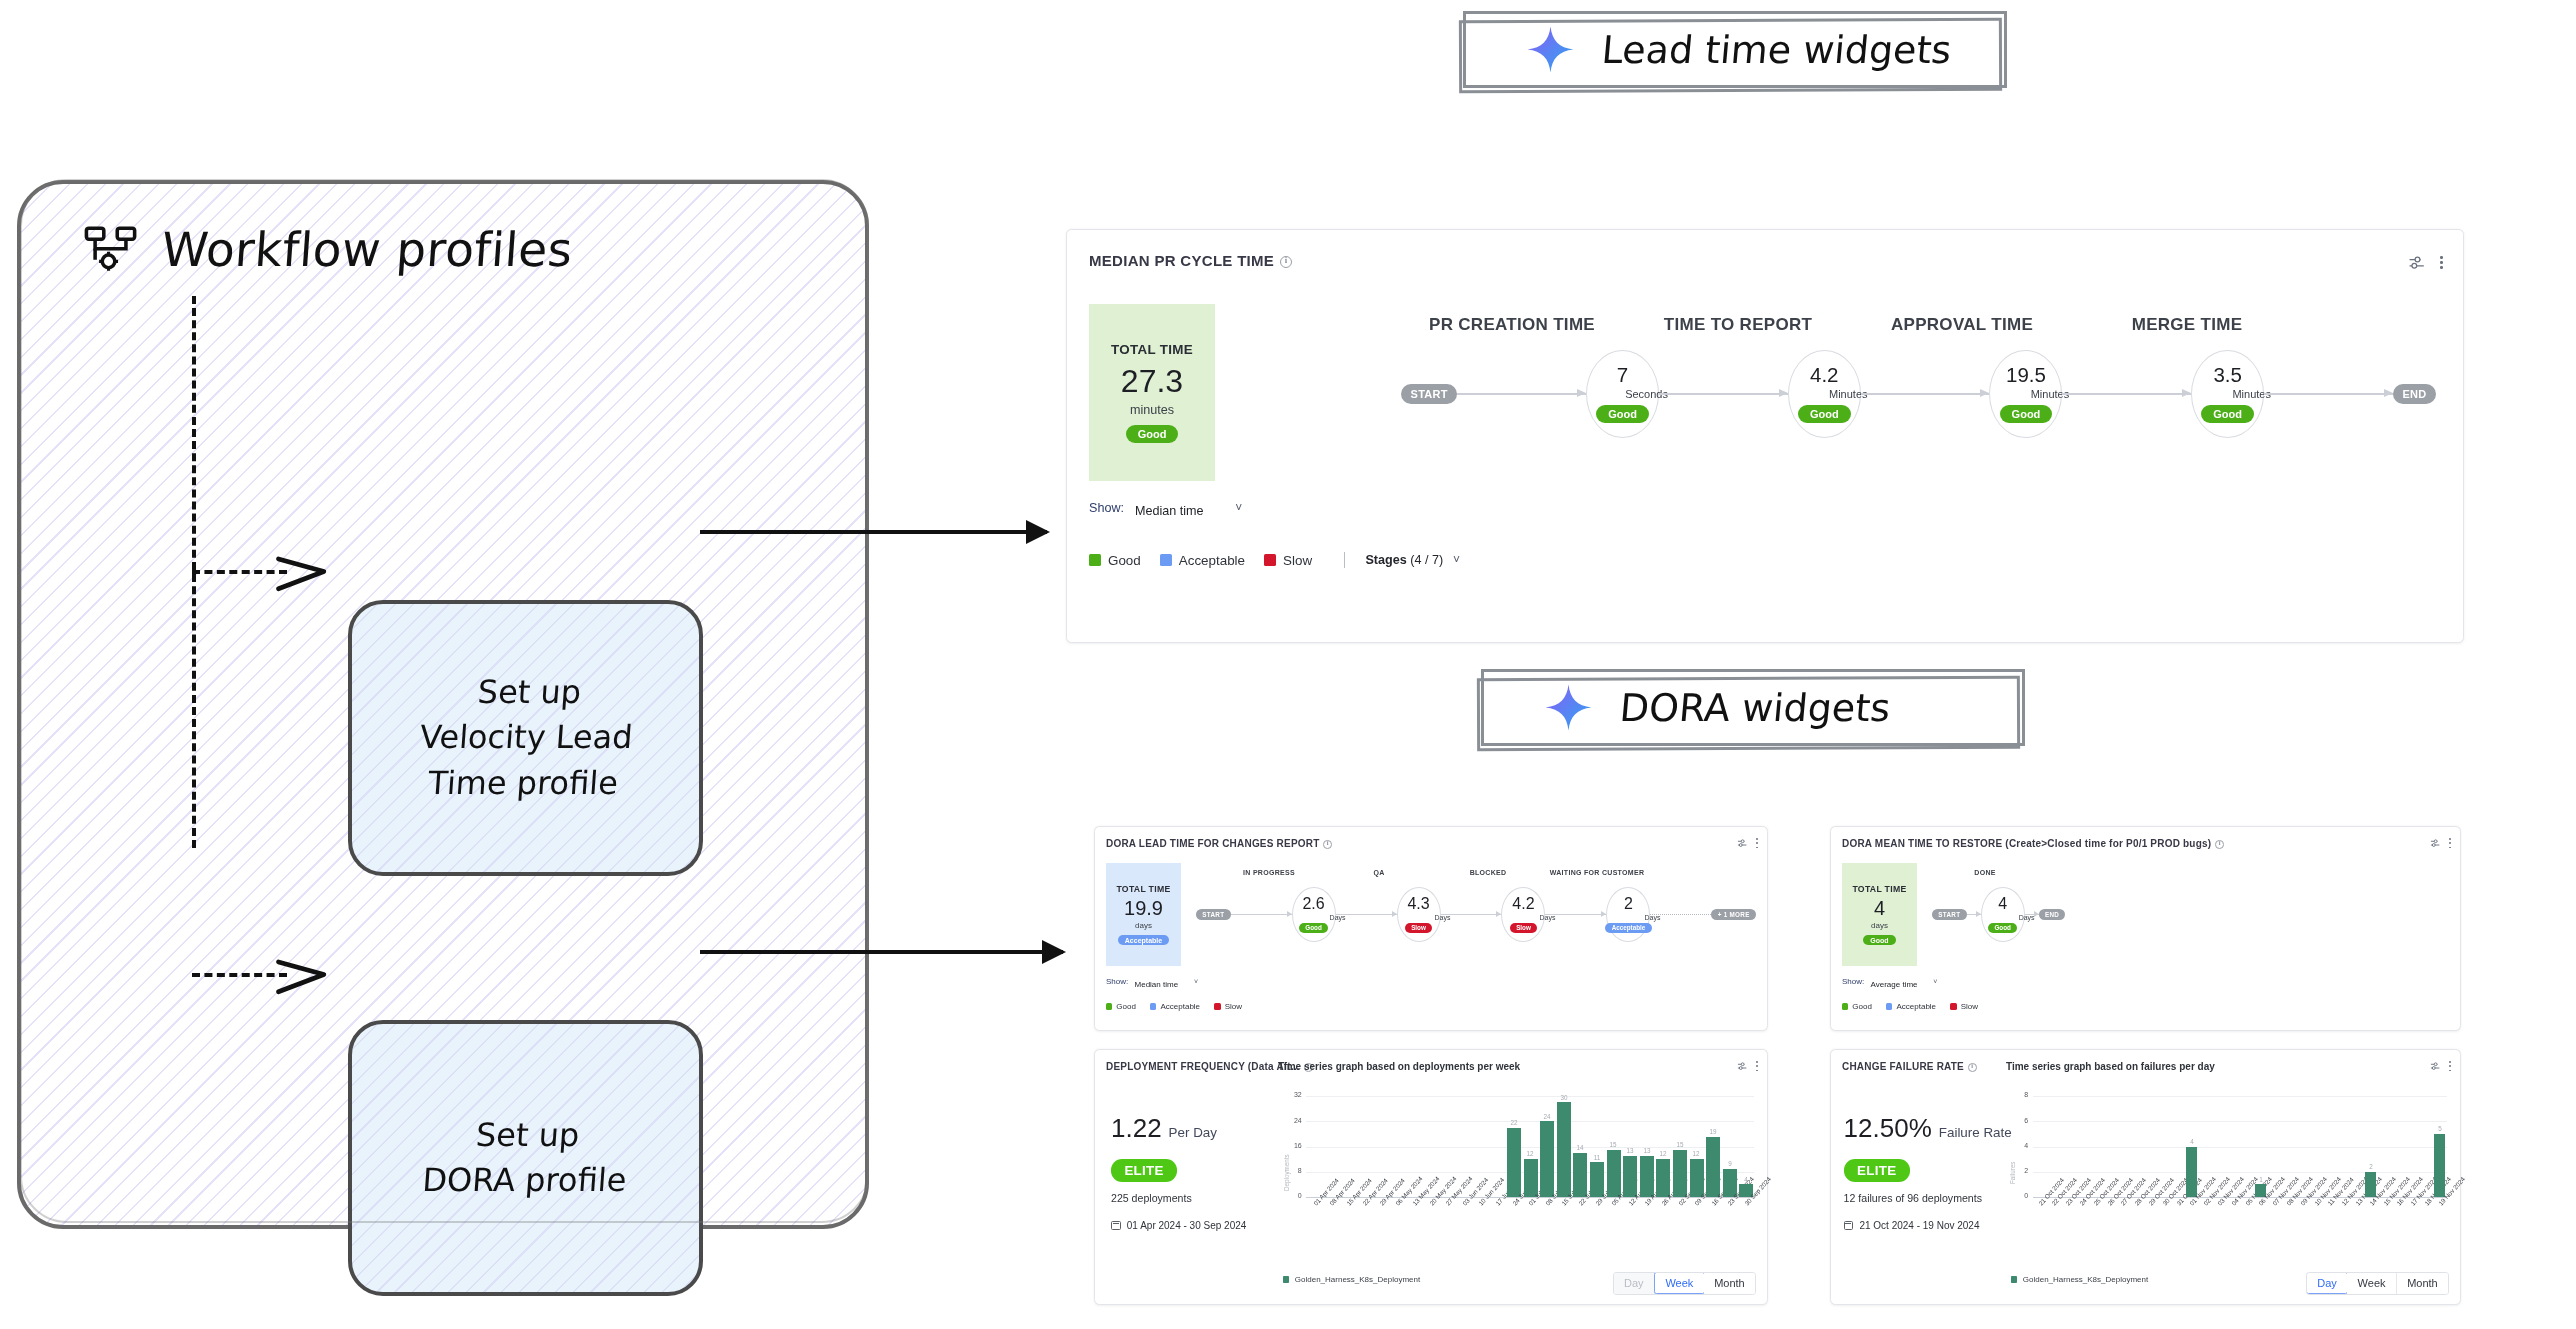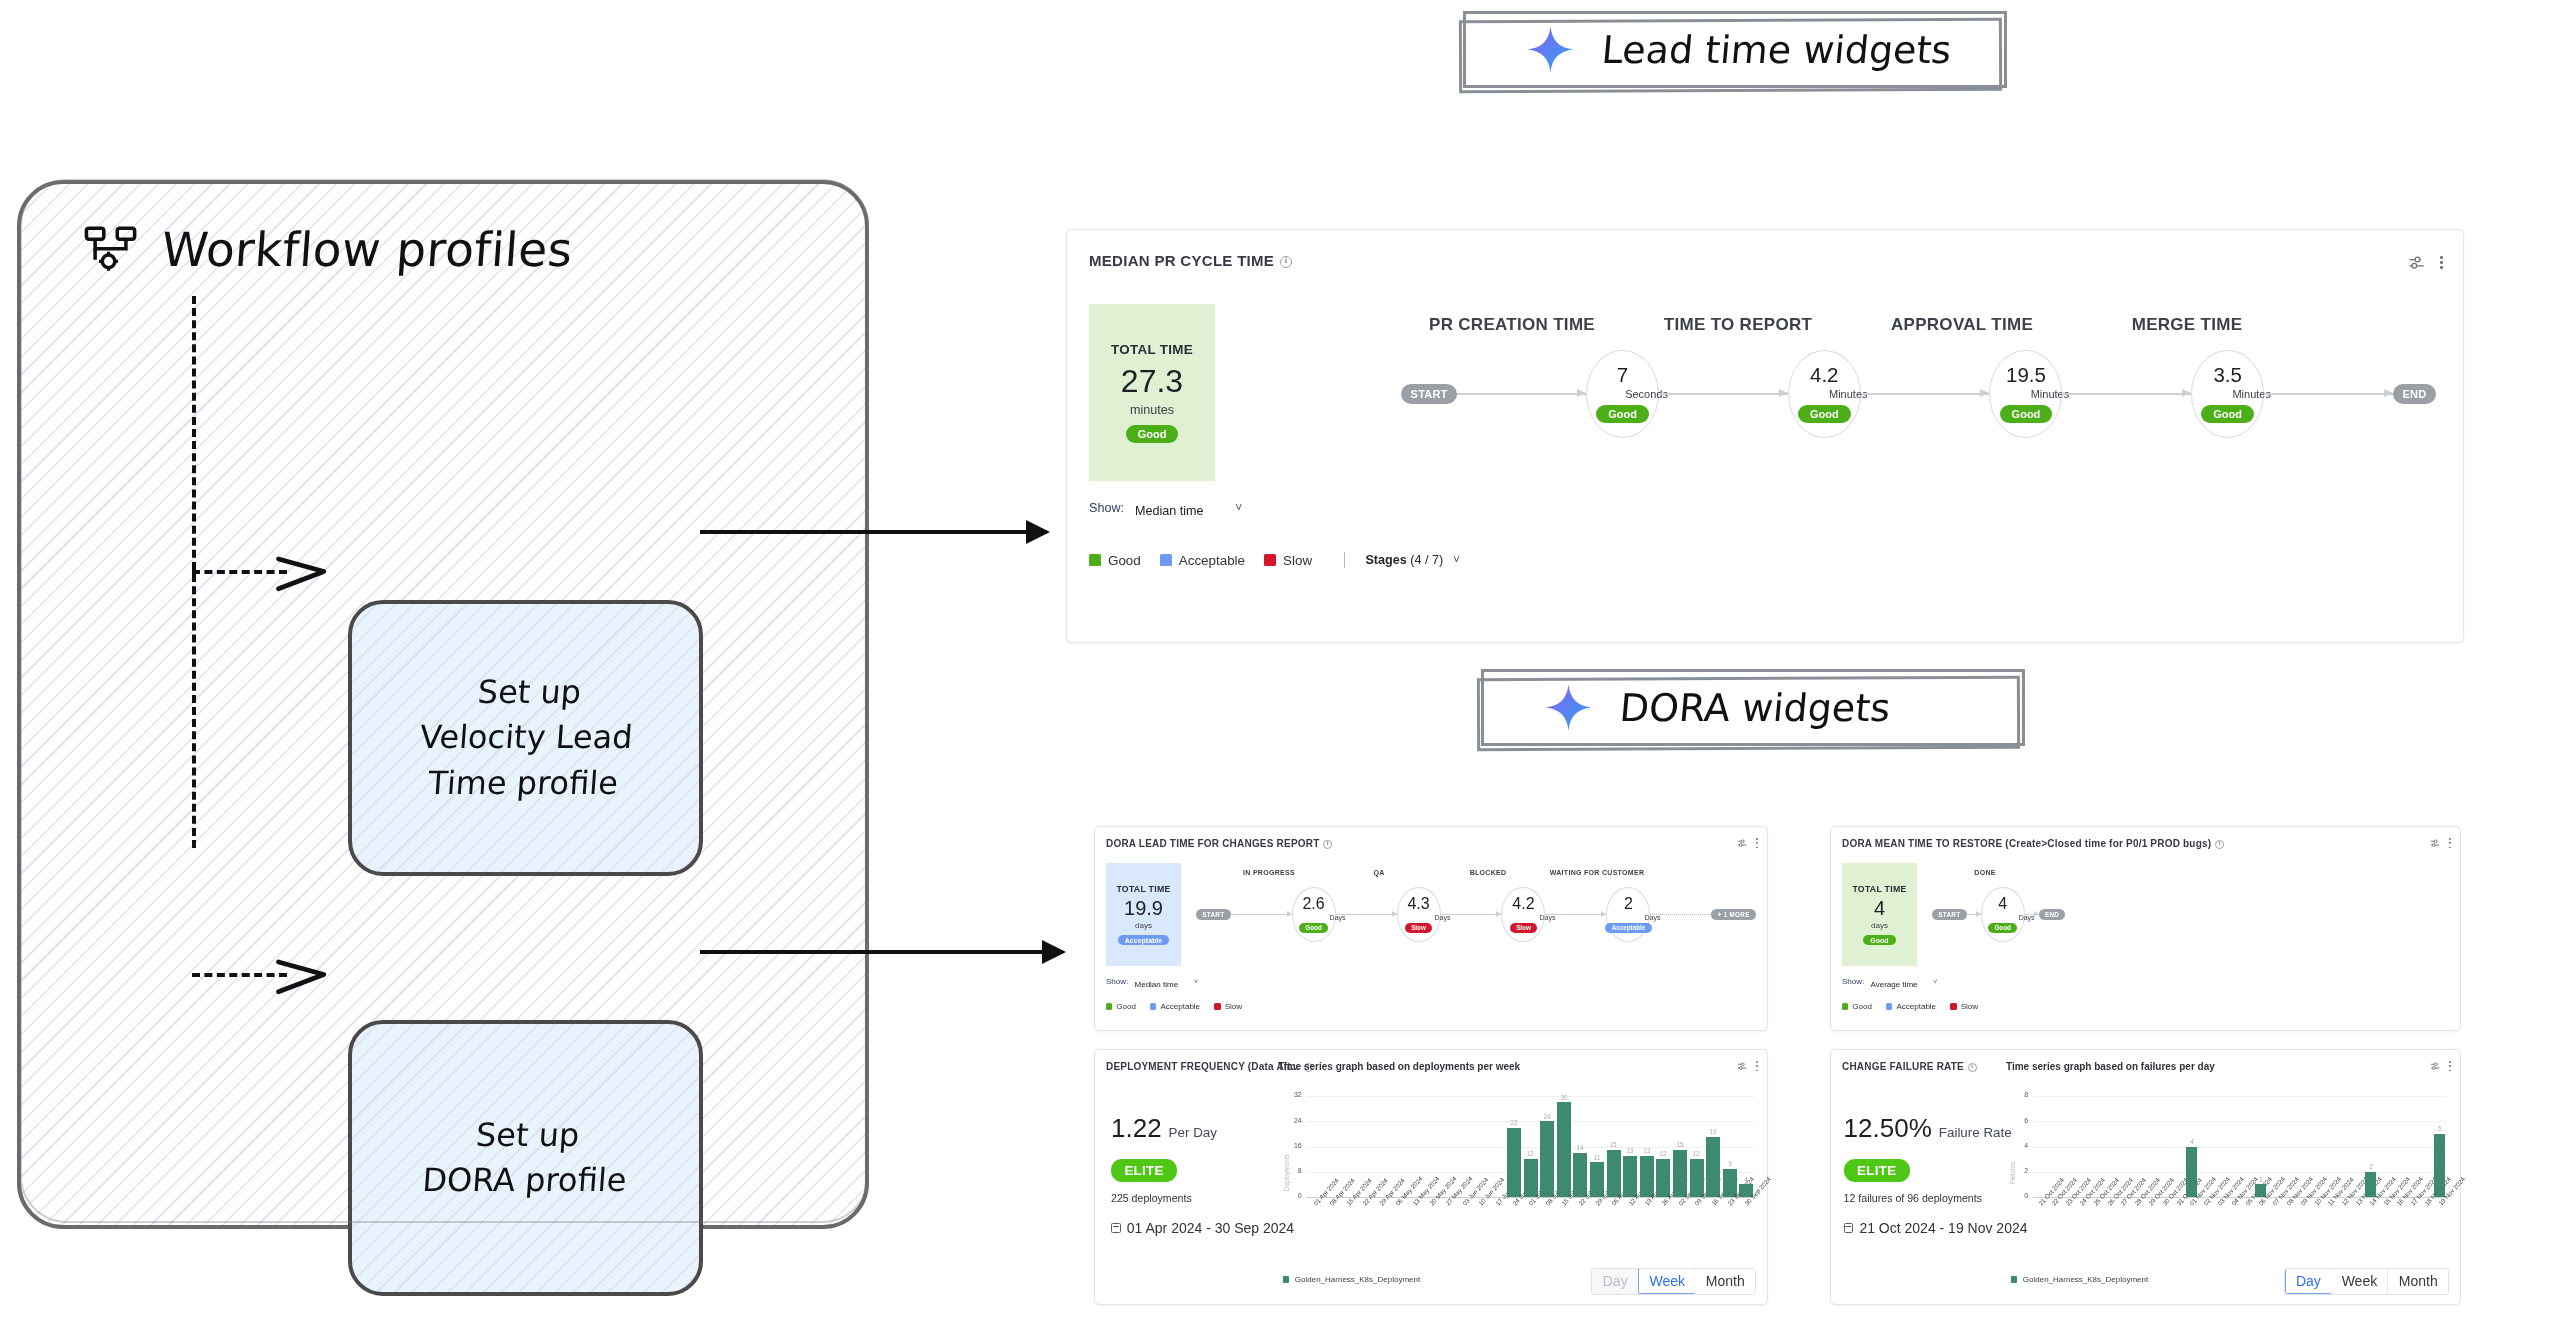--- a/index.html
+++ b/index.html
@@ -222,31 +222,31 @@
   .barval{ position:absolute; font-size:6.3px;color:#a6abb2; text-align:center; transform:translateX(-50%);}
   .xtick{
     position:absolute; font-size:6.3px; color:#3b3f46; white-space:nowrap;
     transform-origin:left top; transform: rotate(-48deg);
   }
   .chart-legend{ position:absolute; display:flex;align-items:center;gap:5.5px;}
   .chart-legend .sw{width:6.3px;height:6.3px;background:#3e8a6e;border-radius:0.8px;}
   .chart-legend span{font-size:8px;color:#3b3f46;}
   .seg{ position:absolute; display:flex; border:0.8px solid #dfe2e7; border-radius:3.2px; overflow:hidden;}
   .seg div{
-    font-size:14px; padding:4px 10.3px; background:#fff; color:#343840;
+    font-size:11px; padding:4px 10.3px; background:#fff; color:#343840;
     border-right:0.8px solid #e6e8ec;
   }
   .seg div:last-child{border-right:none;}
   .seg div.active{ color:#2f6df6; border:1.1px solid #7ba2f8; background:#fff; margin:-0.8px; border-radius:2.4px;}
   .seg div.muted{ color:#b9bdc4; background:#f7f8fa;}
   .metric-big{ position:absolute; display:flex; align-items:baseline; gap:7px;}
   .metric-big .mv{ font-size:26px; color:#1d1f24; }
   .metric-big .mu{ font-size:13.4px; color:#43495a; }
   .sub-note{ position:absolute; font-size:10.6px; color:#2f333a;}
-  .date-note{ position:absolute; font-size:14px; color:#2f333a; display:flex;align-items:center;gap:6.3px;}
+  .date-note{ position:absolute; font-size:10px; color:#2f333a; display:flex;align-items:center;gap:6.3px;}
   .cal{ width:9.5px;height:9.5px;border:1px solid #5a5f68; border-radius:1.6px; position:relative;}
   .cal::before{content:"";position:absolute;left:0.8px;right:0.8px;top:1.6px;height:1px;background:#5a5f68;}
 </style>
 </head>
 <body>
 
 <div class="stage">
 
   <div class="wf-panel">
     <div class="wf-head">

